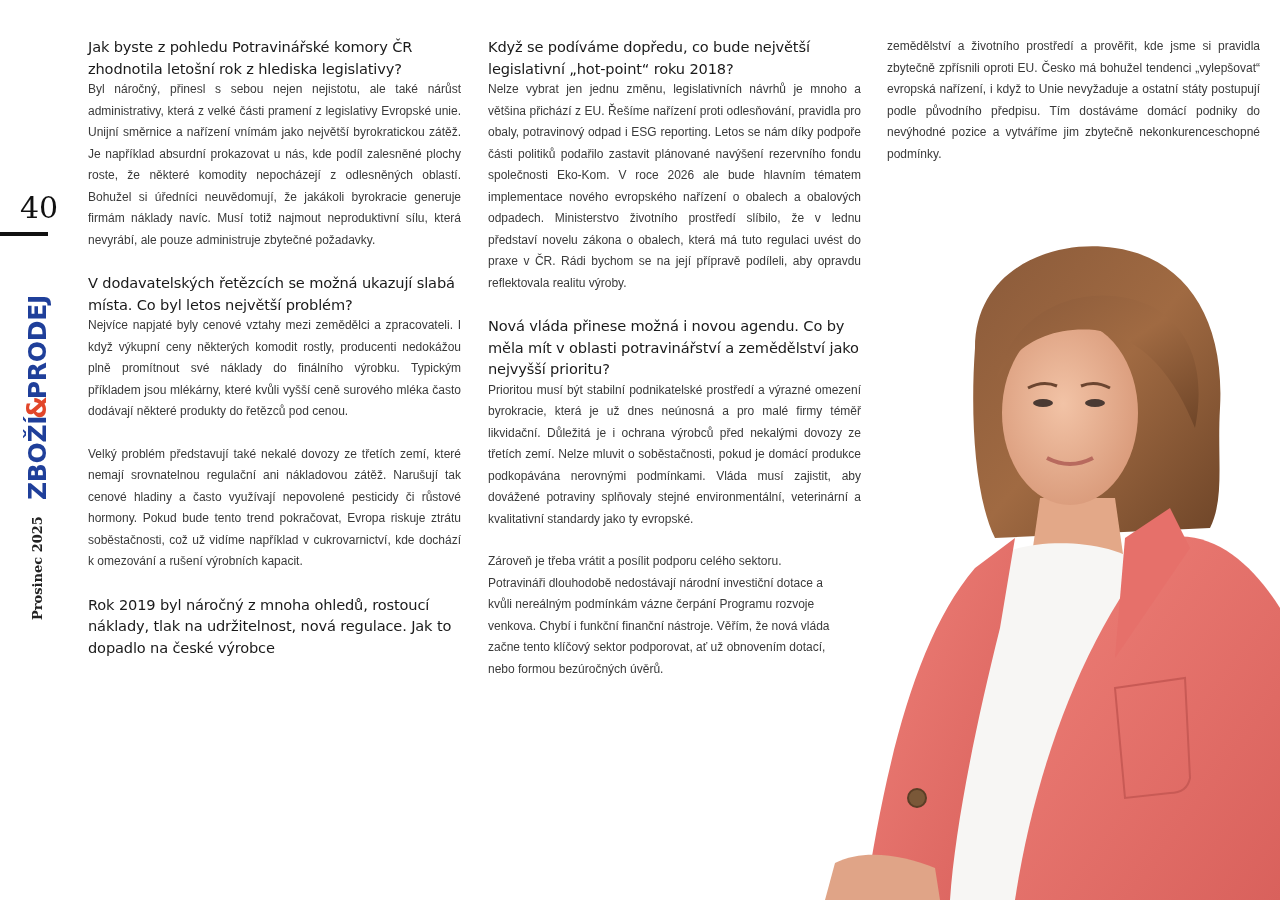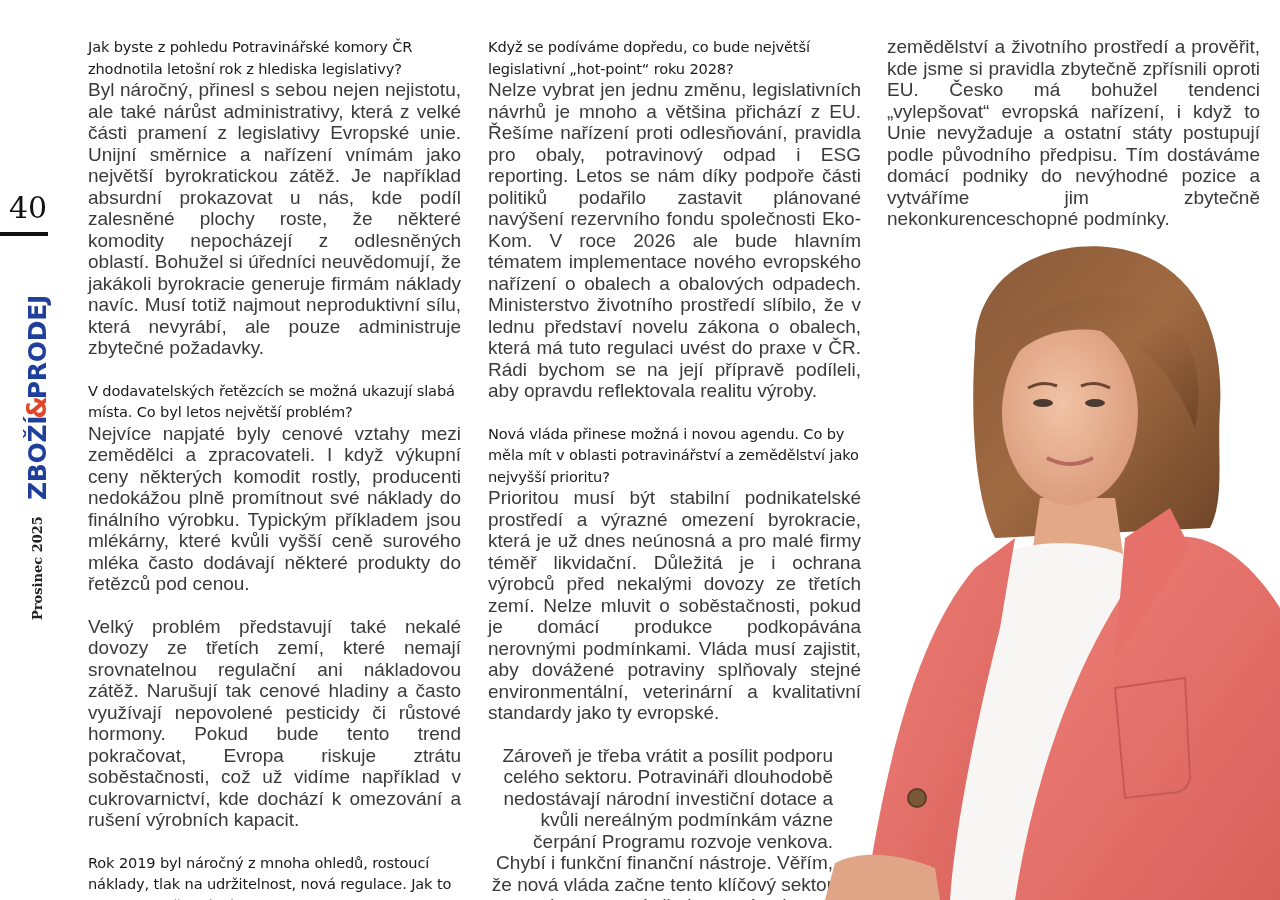--- a/index.html
+++ b/index.html
@@ -1,43 +1,43 @@
 <!DOCTYPE html>
 <html><head>
   <meta charset="utf-8">
   <style>
     * { box-sizing: border-box; margin: 0; padding: 0; }
     html, body { width: 1280px; height: 900px; overflow: hidden; background: #ffffff; }
     body { position: relative; font-family: "DejaVu Sans", sans-serif; color: #2a2a2a; }
 
     
     .margin { position: absolute; left: 0; top: 0; width: 80px; height: 900px; }
-    .page-num { position: absolute; left: 4px; top: 188px; width: 48px; text-align: center;
+    .page-num { position: absolute; left: 15px; top: 188px; width: 48px; text-align: center;
       font-family: "DejaVu Serif", serif; font-size: 30px; line-height: 40px; color: #111; }
     .page-rule { position: absolute; left: 0; top: 232px; width: 48px; height: 4px; background: #111; }
     .logo { position: absolute; left: 22px; top: 500px; transform-origin: 0 0; transform: rotate(-90deg);
       width: 260px; height: 30px; font-family: "DejaVu Sans", sans-serif; font-weight: 900;
       font-size: 25px; line-height: 30px; letter-spacing: -0.3px; white-space: nowrap; }
     .logo .blue { color: #1f3f9a; }
     .logo .amp { color: #e2462a; display: inline-block; margin: 0 -3px; font-size: 26px; }
     .issue { position: absolute; left: 28px; top: 620px; transform-origin: 0 0; transform: rotate(-90deg);
       width: 160px; height: 20px; font-family: "DejaVu Serif", serif; font-weight: bold;
       font-size: 13px; line-height: 20px; color: #222; white-space: nowrap; }
 
     
     .col { position: absolute; top: 36px; }
     .col-1 { left: 88px; width: 373px; }
     .col-2 { left: 488px; width: 373px; }
     .col-3 { left: 887px; width: 373px; }
 
     .q { font-family: "DejaVu Sans", sans-serif; font-weight: normal; font-size: 14.6px;
       line-height: 21.5px; color: #1a1a1a; letter-spacing: -0.15px; }
-    .a { font-family: "Liberation Sans", sans-serif; font-size: 19px; line-height: 21.5px;
+    .a { font-family: "Liberation Sans", sans-serif; font-size: 12px; line-height: 21.5px;
       color: #3a3a3a; text-align: justify; hyphens: manual; }
-    .a.left { text-align: right; }
+    .a.left { text-align: left; }
     .gap { height: 21px; }
 
     .col-2 .wrap-narrow { width: 345px; }
 
     
     .photo { position: absolute; left: 825px; top: 208px; width: 455px; height: 692px; }
     .photo svg { width: 100%; height: 100%; display: block; }
   </style>
 </head>
 <body>
@@ -57,21 +57,21 @@
   <div class="gap"></div>
   <p class="q">V dodavatelských řetězcích se možná ukazují slabá místa. Co byl letos největší problém?</p>
   <p class="a">Nejvíce napjaté byly cenové vztahy mezi zemědělci a zpracovateli. I když výkupní ceny některých komodit rostly, producenti nedokážou plně promítnout své náklady do finálního výrobku. Typickým příkladem jsou mlékárny, které kvůli vyšší ceně surového mléka často dodávají některé produkty do řetězců pod cenou.</p>
   <div class="gap"></div>
   <p class="a">Velký problém představují také nekalé dovozy ze třetích zemí, které nemají srovnatelnou regulační ani nákladovou zátěž. Narušují tak cenové hladiny a často využívají nepovolené pesticidy či růstové hormony. Pokud bude tento trend pokračovat, Evropa riskuje ztrátu soběstačnosti, což už vidíme například v cukrovarnictví, kde dochází k omezování a rušení výrobních kapacit.</p>
   <div class="gap"></div>
   <p class="q">Rok 2019 byl náročný z mnoha ohledů, rostoucí náklady, tlak na udržitelnost, nová regulace. Jak to dopadlo na české výrobce</p>
 </div>
 
 <div class="col col-2">
-  <p class="q">Když se podíváme dopředu, co bude největší legislativní „hot-point“ roku 2028?</p>
+  <p class="q">Když se podíváme dopředu, co bude největší legislativní „hot-point“ roku 2018?</p>
   <p class="a">Nelze vybrat jen jednu změnu, legislativních návrhů je mnoho a většina přichází z EU. Řešíme nařízení proti odlesňování, pravidla pro obaly, potravinový odpad i ESG reporting. Letos se nám díky podpoře části politiků podařilo zastavit plánované navýšení rezervního fondu společnosti Eko-Kom. V roce 2026 ale bude hlavním tématem implementace nového evropského nařízení o obalech a obalových odpadech. Ministerstvo životního prostředí slíbilo, že v lednu představí novelu zákona o obalech, která má tuto regulaci uvést do praxe v ČR. Rádi bychom se na její přípravě podíleli, aby opravdu reflektovala realitu výroby.</p>
   <div class="gap"></div>
   <p class="q">Nová vláda přinese možná i novou agendu. Co by měla mít v oblasti potravinářství a zemědělství jako nejvyšší prioritu?</p>
   <p class="a">Prioritou musí být stabilní podnikatelské prostředí a výrazné omezení byrokracie, která je už dnes neúnosná a pro malé firmy téměř likvidační. Důležitá je i ochrana výrobců před nekalými dovozy ze třetích zemí. Nelze mluvit o soběstačnosti, pokud je domácí produkce podkopávána nerovnými podmínkami. Vláda musí zajistit, aby dovážené potraviny splňovaly stejné environmentální, veterinární a kvalitativní standardy jako ty evropské.</p>
   <div class="gap"></div>
   <p class="a left wrap-narrow">Zároveň je třeba vrátit a posílit podporu celého sektoru. Potravináři dlouhodobě nedostávají národní investiční dotace a kvůli nereálným podmínkám vázne čerpání Programu rozvoje venkova. Chybí i funkční finanční nástroje. Věřím, že nová vláda začne tento klíčový sektor podporovat, ať už obnovením dotací, nebo formou bezúročných úvěrů.</p>
 </div>
 
 <div class="col col-3">
   <p class="a">zemědělství a životního prostředí a prověřit, kde jsme si pravidla zbytečně zpřísnili oproti EU. Česko má bohužel tendenci „vylepšovat“ evropská nařízení, i když to Unie nevyžaduje a ostatní státy postupují podle původního předpisu. Tím dostáváme domácí podniky do nevýhodné pozice a vytváříme jim zbytečně nekonkurenceschopné podmínky.</p>

